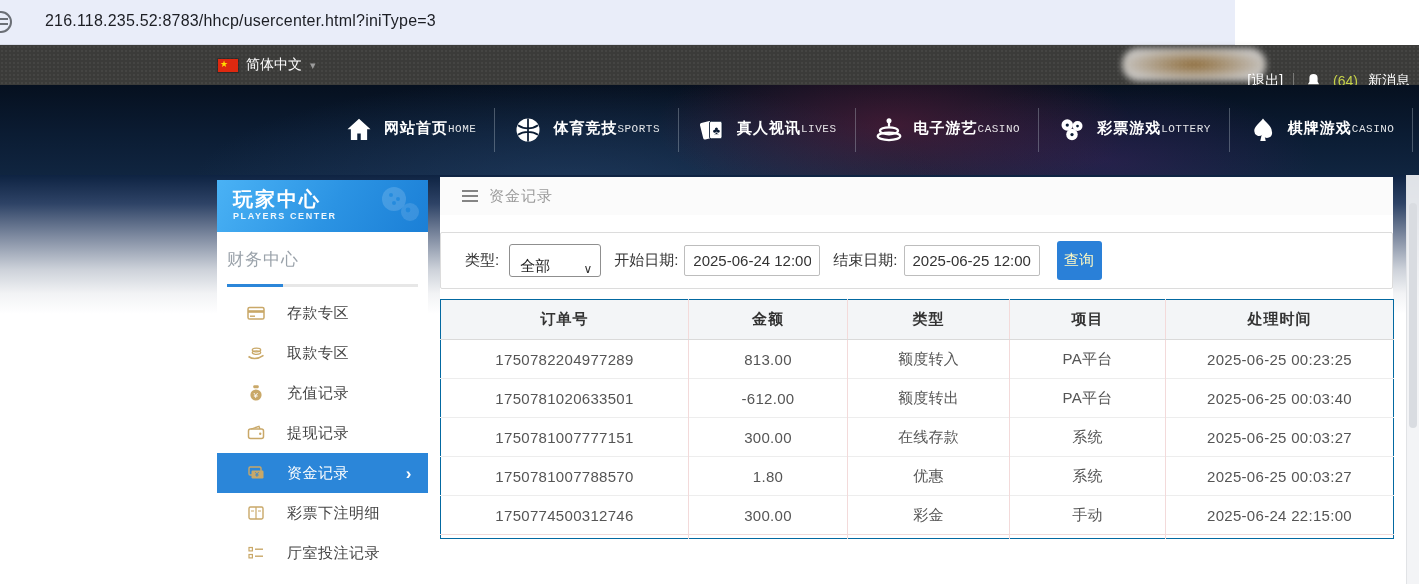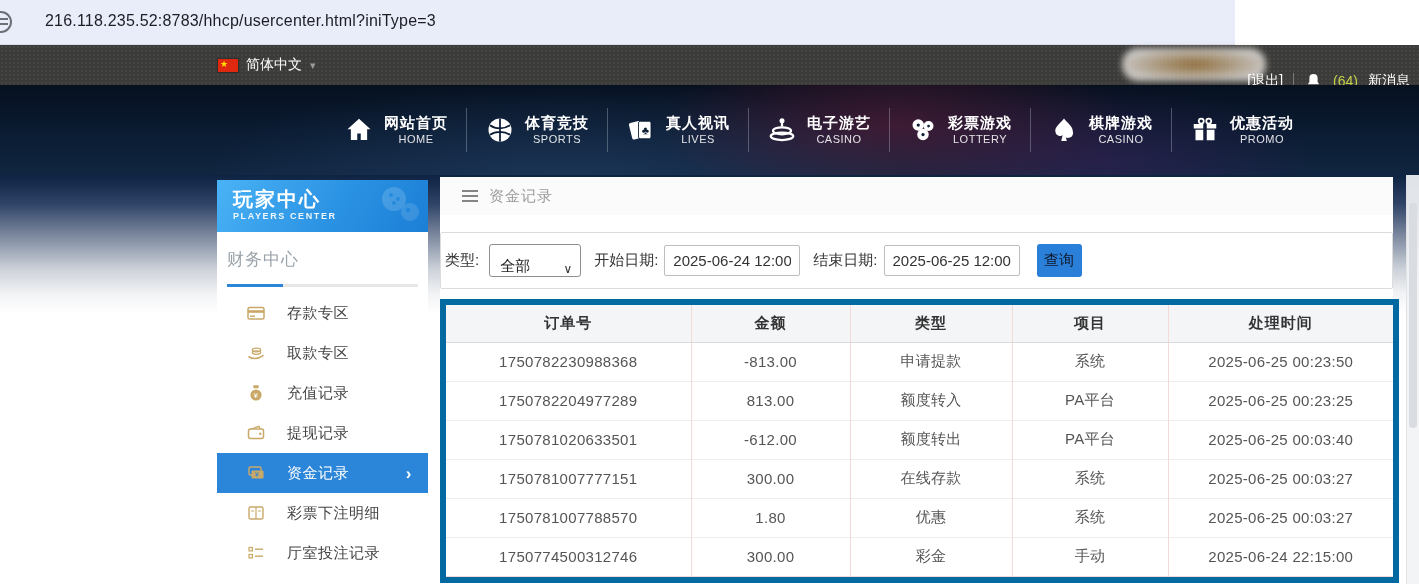--- a/index.html
+++ b/index.html
@@ -36,21 +36,21 @@
   
   .navband { position:absolute; left:0; top:85px; width:1419px; height:90px;
     background:
       radial-gradient(ellipse 340px 120px at 63% 45%, rgba(125,28,58,.45), transparent 70%),
       radial-gradient(ellipse 300px 110px at 78% 85%, rgba(80,30,100,.35), transparent 70%),
       radial-gradient(ellipse 500px 140px at 40% 110%, rgba(40,70,110,.5), transparent 75%),
       linear-gradient(180deg, #06101f 0%, #0b1c33 55%, #102540 100%); }
   .nav-items { position:absolute; left:326px; top:0; height:90px; display:flex; align-items:center; }
   .nav-item { display:flex; align-items:center; gap:10px; padding:0 18px; height:90px; cursor:pointer; }
   .nav-ic { width:30px; height:30px; flex:0 0 auto; }
-  .nav-text { display:flex; flex-direction:column; align-items:center; line-height:1.25; }
+  .nav-text { display:flex; flex-direction:row; align-items:center; line-height:1.25;font-family:Liberation Mono, monospace; }
   .nav-zh { color:#fff; font-size:15px; font-weight:bold; letter-spacing:1px; white-space:nowrap; }
   .nav-en { color:rgba(255,255,255,.88); font-size:11px; letter-spacing:.5px; }
   .nav-sep { width:1px; height:44px; background:rgba(190,200,210,.35); }
 
   
   .page-bg { position:absolute; left:0; top:175px; width:1419px; height:409px;
     background:linear-gradient(180deg,#0e2342 0%, #2e4366 7%, #7e8aa0 15%, #ccd1d9 23%, #f2f3f5 29%, #ffffff 34%); }
   .pg-scrollbar { position:absolute; left:1406px; top:175px; width:13px; height:409px;
     background:rgba(242,243,245,.92); border-left:1px solid rgba(220,222,226,.8); }
   .pg-thumb { position:absolute; left:2px; top:28px; width:8px; height:225px; background:#d9dce1; border-radius:4px; cursor:pointer; }
@@ -74,34 +74,34 @@
   .sb-arrow { margin-left:auto; margin-right:16px; color:#fff; font-size:17px; font-weight:bold; line-height:1; }
 
   
   .content { position:absolute; left:440px; top:177px; width:953px; height:407px; background:#fff; }
   .breadcrumb { height:38px; display:flex; align-items:center; gap:11px; padding-left:22px;
     background:#fbfbfb; color:#9a9a9a; font-size:15px; letter-spacing:1px; }
   .hamburger { width:16px; height:12px; display:flex; flex-direction:column; justify-content:space-between; cursor:pointer; }
   .hamburger span { display:block; height:2px; background:#858585; }
 
   .filter-box { margin-top:17px; height:57px; border:1px solid #dcdcdc; border-radius:2px;
-    display:flex; align-items:center; padding-left:4px; background:#fff; }
+    display:flex; align-items:center; padding-left:24px; background:#fff; }
   .f-label { font-size:15px; color:#333; white-space:nowrap; }
   .f-select { margin-left:10px; width:92px; height:33px; border:1px solid #8f8f8f; border-radius:3px;
     display:flex; align-items:flex-end; padding:0 8px 0 10px; font-size:15px; color:#222; cursor:pointer; background:#fff; }
   .f-select .sel-caret { margin-left:auto; font-size:12px; color:#333; }
   .f-input { height:31px; border:1px solid #bdbdbd; border-radius:2px; padding:0 8px;
     font-size:15px; color:#333; font-family:inherit; background:#fff; }
   .f-input.date { width:136px; margin-left:6px; }
   .gap-l { margin-left:13px; }
-  .search-btn { margin-left:17px; width:45px; height:33px; background:#2a80d8; color:#0f172a;
+  .search-btn { margin-left:17px; width:45px; height:39px; background:#2a80d8; color:#fef9c3;
     border:none; border-radius:3px; font-size:15px; cursor:pointer; font-family:inherit; }
 
   .records-table { margin-top:10px; width:953px; border-collapse:collapse; table-layout:fixed;
-    border:6px solid #0369a1; }
+    border:1px solid #0369a1; }
   .records-table th { height:40px; background:#f3f5f7; color:#333; font-size:15px; font-weight:bold;
     border-left:1px solid #f3dada; border-bottom:1px solid #dadada; text-align:center; letter-spacing:1px; }
   .records-table td { height:39px; color:#555; font-size:15px; text-align:center;
     border-left:1px solid #f3dada; border-top:1px solid #ededed; background:#fff; letter-spacing:.3px; }
   .records-table th:first-child, .records-table td:first-child { border-left:none; }
   .records-table tr.partial td { height:4px; border-top:1px solid #f0dada; }
 </style>
 </head>
 <body>
 
@@ -371,27 +371,20 @@
         <tr>
           <th>订单号</th>
           <th>金额</th>
           <th>类型</th>
           <th>项目</th>
           <th>处理时间</th>
         </tr>
       </thead>
       <tbody>
         <tr>
-          <td>1750782230988368</td>
-          <td>-813.00</td>
-          <td>申请提款</td>
-          <td>系统</td>
-          <td>2025-06-25 00:23:50</td>
-        </tr>
-        <tr>
           <td>1750782204977289</td>
           <td>813.00</td>
           <td>额度转入</td>
           <td>PA平台</td>
           <td>2025-06-25 00:23:25</td>
         </tr>
         <tr>
           <td>1750781020633501</td>
           <td>-612.00</td>
           <td>额度转出</td>

